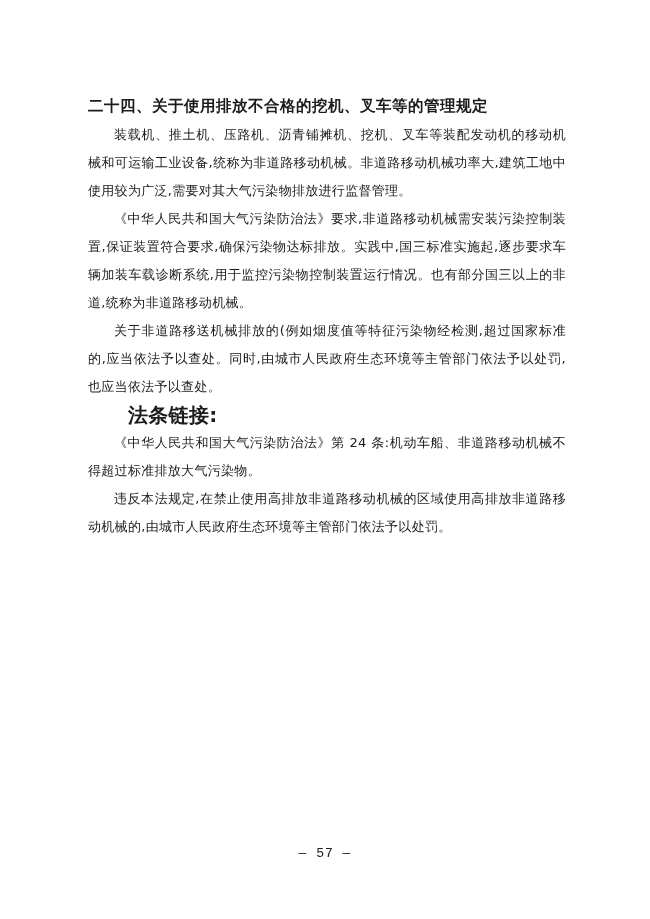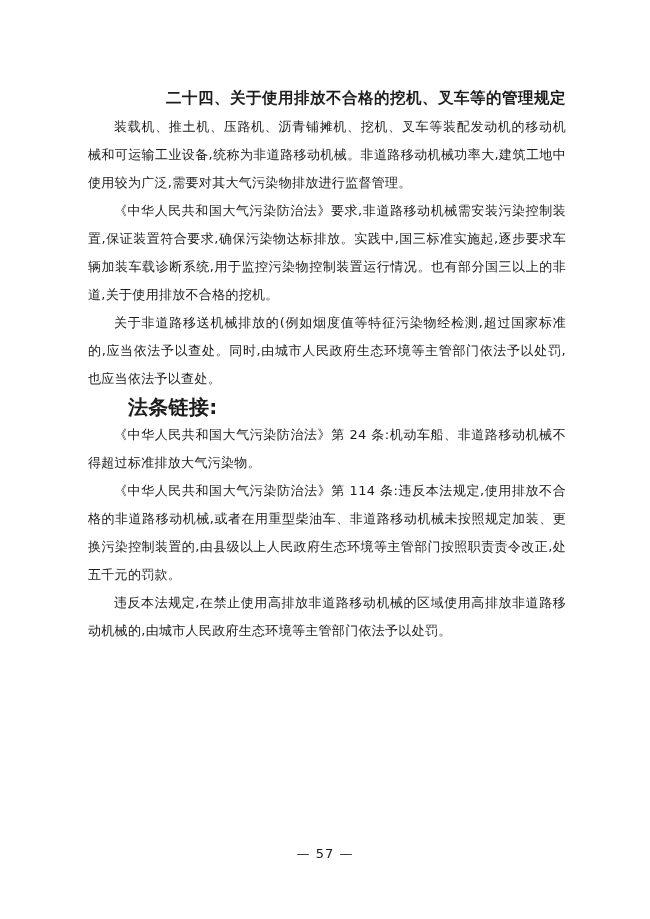--- a/index.html
+++ b/index.html
@@ -16,25 +16,25 @@
     position: relative;
     width: 650px;
     height: 919px;
     background: #ffffff;
     box-sizing: border-box;
     padding: 84px 84px 0 88px;
     color: #1c1c1c;
     overflow: hidden;
   }
   .doc-title {
-    margin: 0 0 1px 0;
+    margin: 8px 0 1px 0;
     font-size: 15.5px;
     font-weight: bold;
     line-height: 28px;
-    text-align: right;
+    text-align: left;
     letter-spacing: 0.5px;
   }
   .para {
     margin: 0;
     font-size: 13px;
     line-height: 28px;
     text-indent: 2em;
     text-align: justify;
     letter-spacing: 0.3px;
   }
@@ -48,38 +48,38 @@
   }
   .page-footer {
     position: absolute;
     left: 0;
     bottom: 58px;
     width: 100%;
     text-align: center;
     font-size: 13px;
     color: #1c1c1c;
     letter-spacing: 1px;
+    font-family: Liberation Mono, monospace;
   }
 </style>
 </head>
 <body>
 
 <div class="page">
 
   <h1 class="doc-title">二十四、关于使用排放不合格的挖机、叉车等的管理规定</h1>
 
   <p class="para">装载机、推土机、压路机、沥青铺摊机、挖机、叉车等装配发动机的移动机械和可运输工业设备,统称为非道路移动机械。非道路移动机械功率大,建筑工地中使用较为广泛,需要对其大气污染物排放进行监督管理。</p>
 
-  <p class="para">《中华人民共和国大气污染防治法》要求,非道路移动机械需安装污染控制装置,保证装置符合要求,确保污染物达标排放。实践中,国三标准实施起,逐步要求车辆加装车载诊断系统,用于监控污染物控制装置运行情况。也有部分国三以上的非道,关于使用排放不合格的挖机。</p>
+  <p class="para">《中华人民共和国大气污染防治法》要求,非道路移动机械需安装污染控制装置,保证装置符合要求,确保污染物达标排放。实践中,国三标准实施起,逐步要求车辆加装车载诊断系统,用于监控污染物控制装置运行情况。也有部分国三以上的非道,统称为非道路移动机械。</p>
 
   <p class="para">关于非道路移送机械排放的(例如烟度值等特征污染物经检测,超过国家标准的,应当依法予以查处。同时,由城市人民政府生态环境等主管部门依法予以处罚,也应当依法予以查处。</p>
 
   <p class="law-heading">法条链接:</p>
 
   <p class="para">《中华人民共和国大气污染防治法》第 24 条:机动车船、非道路移动机械不得超过标准排放大气污染物。</p>
 
-  <p class="para">《中华人民共和国大气污染防治法》第 114 条:违反本法规定,使用排放不合格的非道路移动机械,或者在用重型柴油车、非道路移动机械未按照规定加装、更换污染控制装置的,由县级以上人民政府生态环境等主管部门按照职责责令改正,处五千元的罚款。</p>
 
   <p class="para">违反本法规定,在禁止使用高排放非道路移动机械的区域使用高排放非道路移动机械的,由城市人民政府生态环境等主管部门依法予以处罚。</p>
 
   <div class="page-footer">— 57 —</div>
 
 </div>
 
 </body></html>

